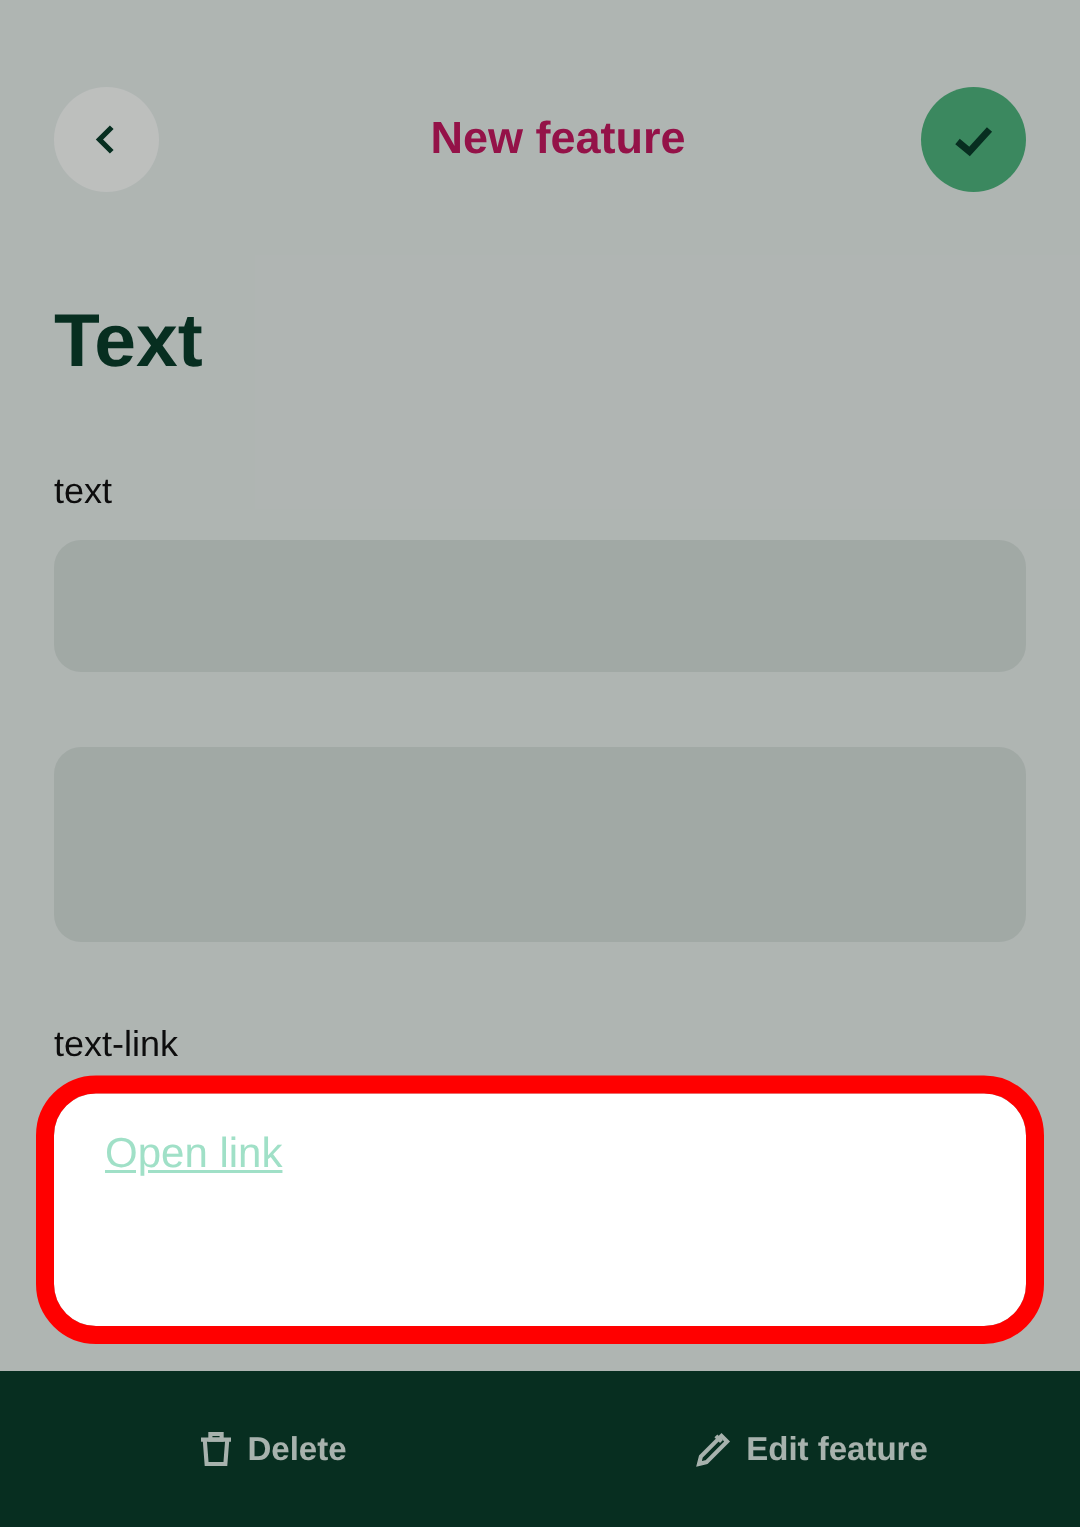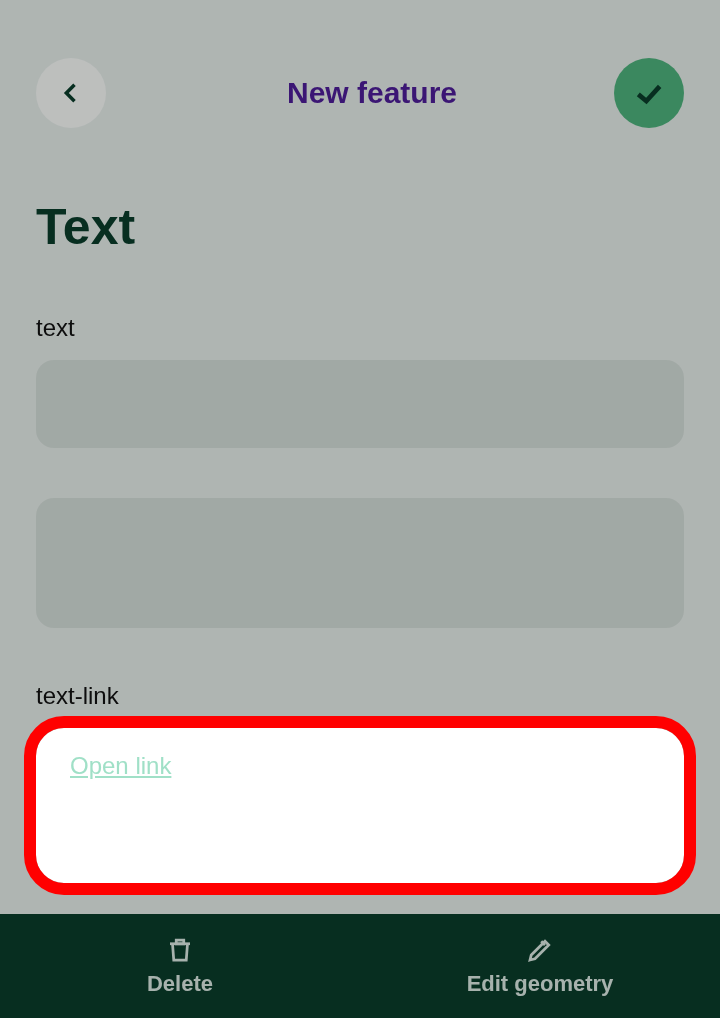--- a/index.html
+++ b/index.html
@@ -39,21 +39,21 @@
       cursor: pointer;
     }
     .back-button svg {
       width: 28px;
       height: 28px;
       stroke: #0a3b2a;
       stroke-width: 3;
       fill: none;
     }
     .page-title {
-      color: #4c1d95;
+      color: #be185d;
       font-size: 30px;
       font-weight: 700;
       margin-left: 24px;
     }
     .confirm-button {
       width: 70px;
       height: 70px;
       border-radius: 50%;
       background: #4caf7a;
       display: flex;
@@ -119,38 +119,38 @@
       left: -12px;
       right: -12px;
       top: -12px;
       bottom: -12px;
       border: 12px solid #ff0000;
       border-radius: 40px;
       pointer-events: none;
     }
     .open-link {
       color: #a0e0c7;
-      font-size: 24px;
+      font-size: 28px;
       text-decoration: underline;
       cursor: pointer;
     }
     .bottom-bar {
       position: absolute;
       bottom: 0;
       left: 0;
       right: 0;
       height: 104px;
       background: #0a3b2a;
       display: flex;
       z-index: 3;
     }
     .bottom-action {
       flex: 1;
       display: flex;
-      flex-direction: column;
+      flex-direction: row;
       align-items: center;
       justify-content: center;
       gap: 6px;
       cursor: pointer;
       color: #d6e4de;
     }
     .bottom-action svg {
       width: 30px;
       height: 30px;
       stroke: #d6e4de;
@@ -201,17 +201,17 @@
       <path d="M9 4h6v3H9z"></path>
       <path d="M6 7l1 13h10l1-13"></path>
     </svg>
     <div class="bottom-action-label">Delete</div>
   </div>
   <div class="bottom-action">
     <svg viewBox="0 0 24 24">
       <path d="M4 20l4-1 11-11-3-3L5 16l-1 4z"></path>
       <path d="M13 5l3 3"></path>
     </svg>
-    <div class="bottom-action-label">Edit geometry</div>
+    <div class="bottom-action-label">Edit feature</div>
   </div>
 </div>
 
 <div class="overlay"></div>
 
 </body></html>

